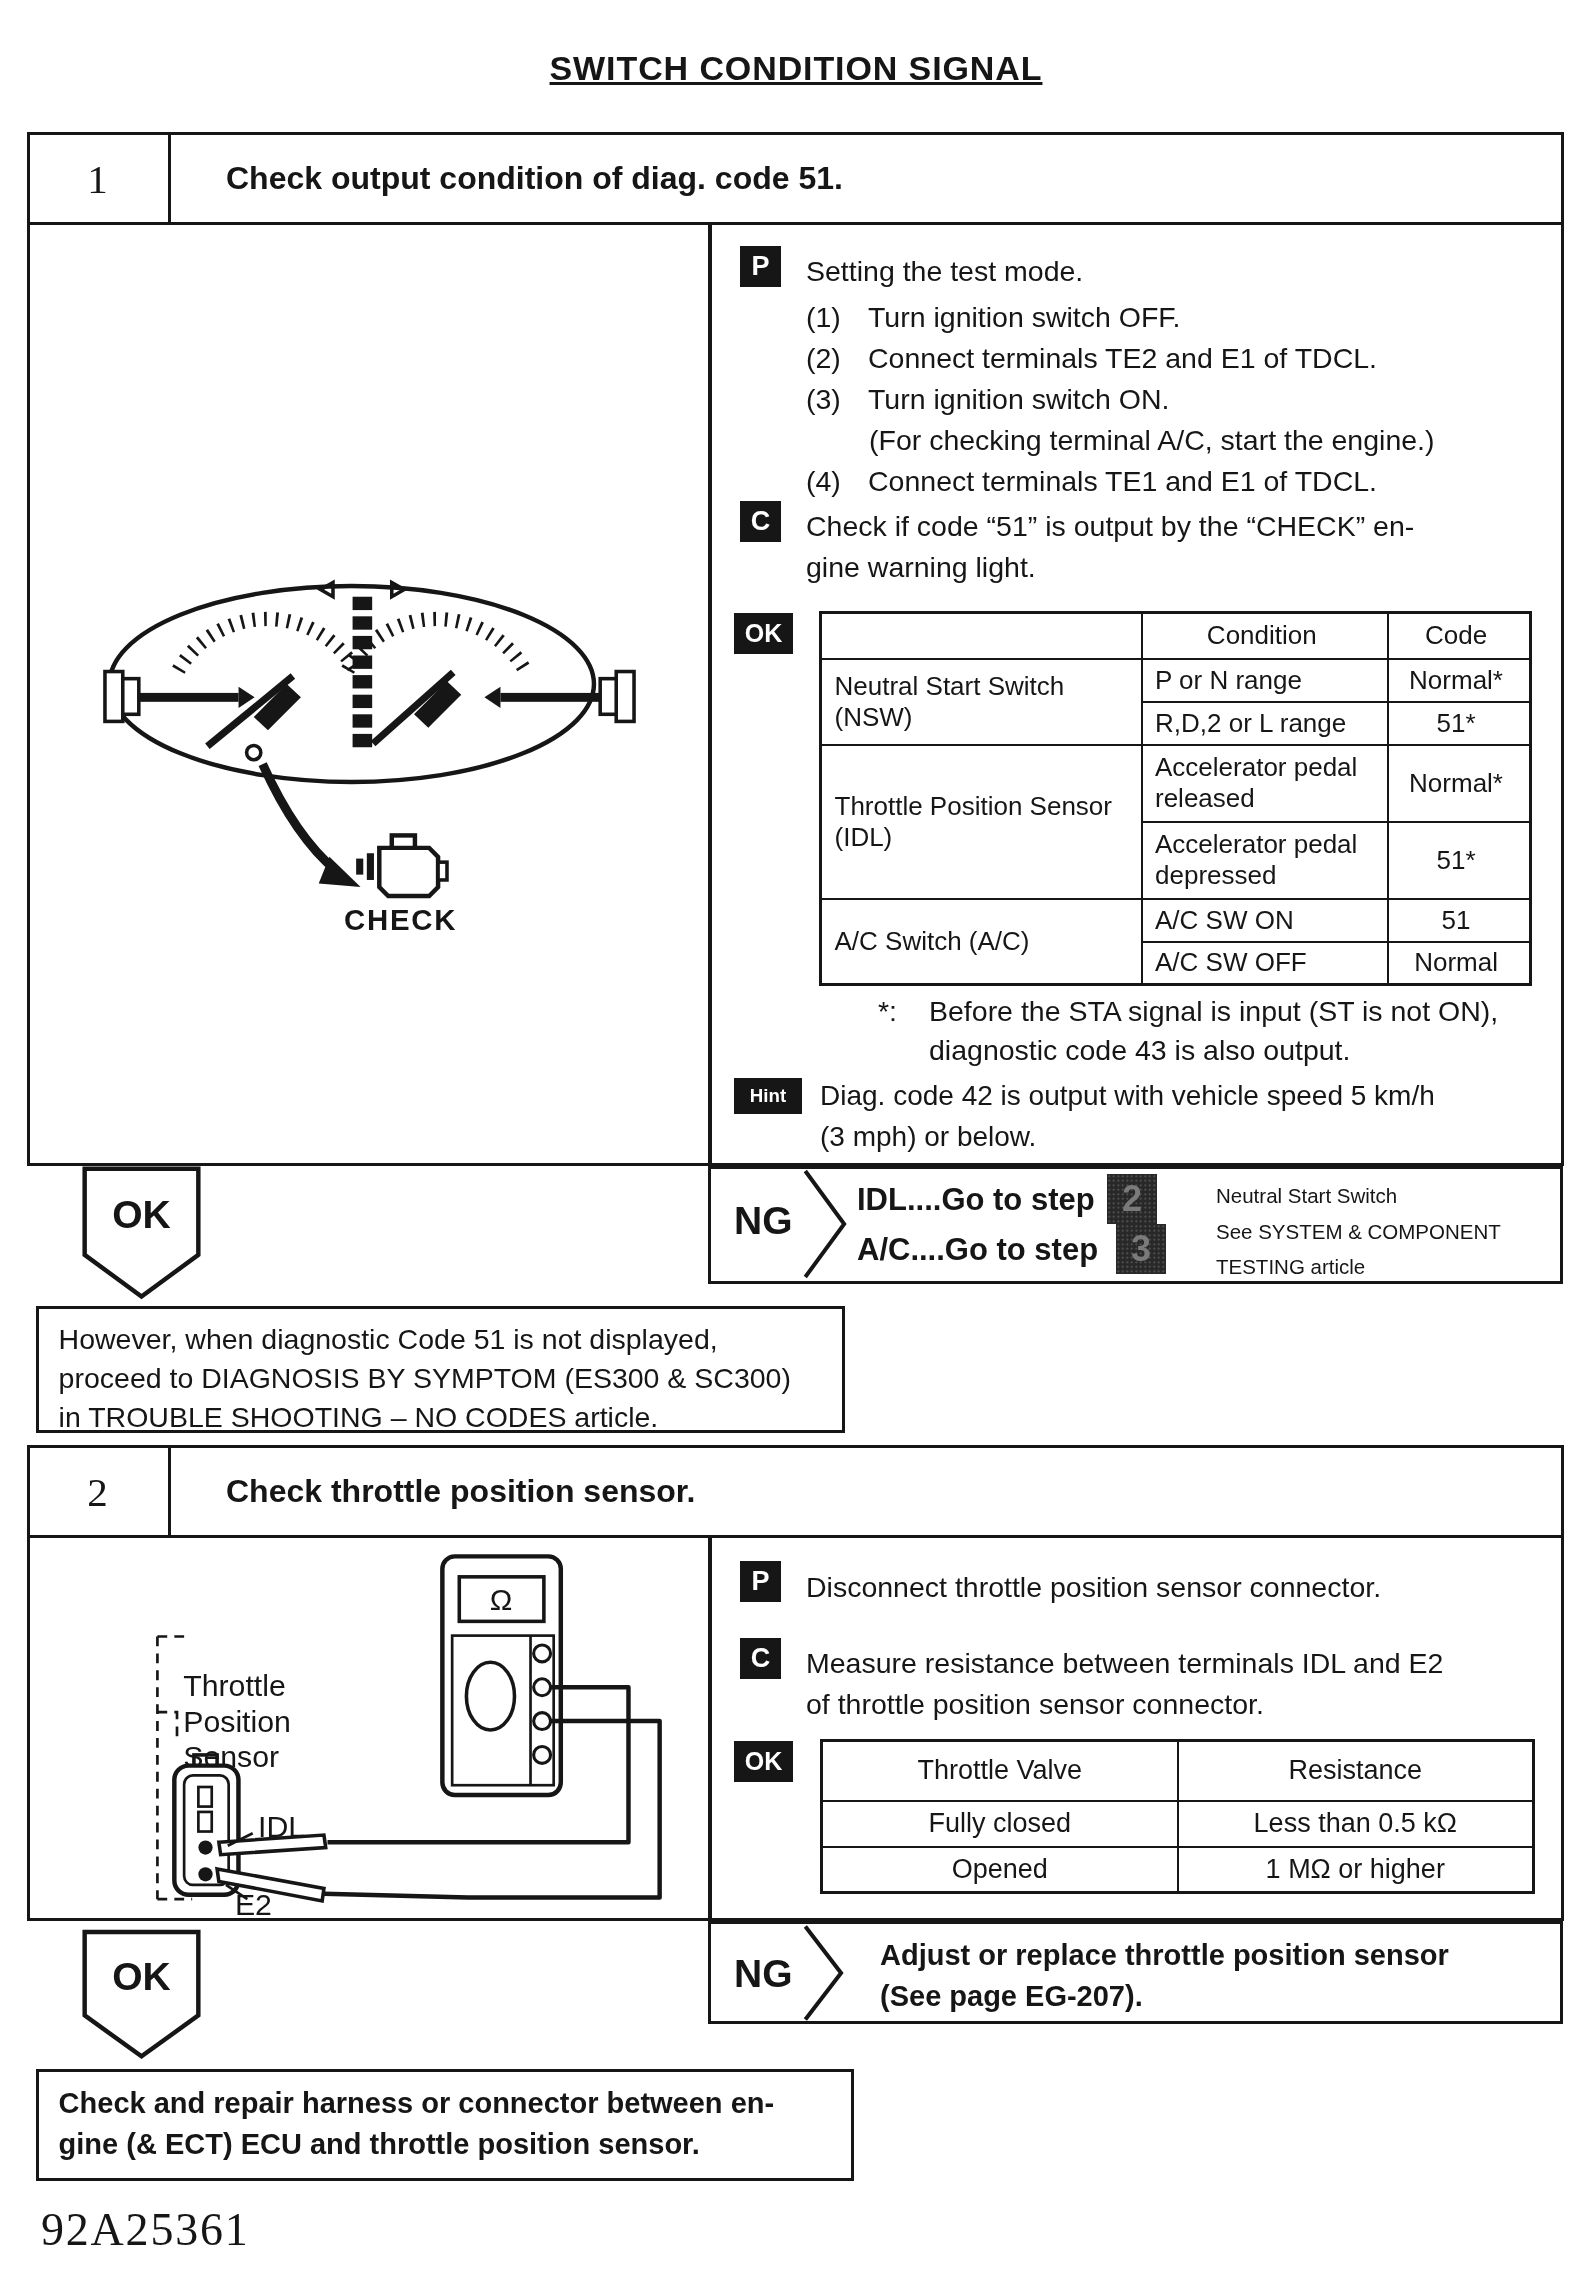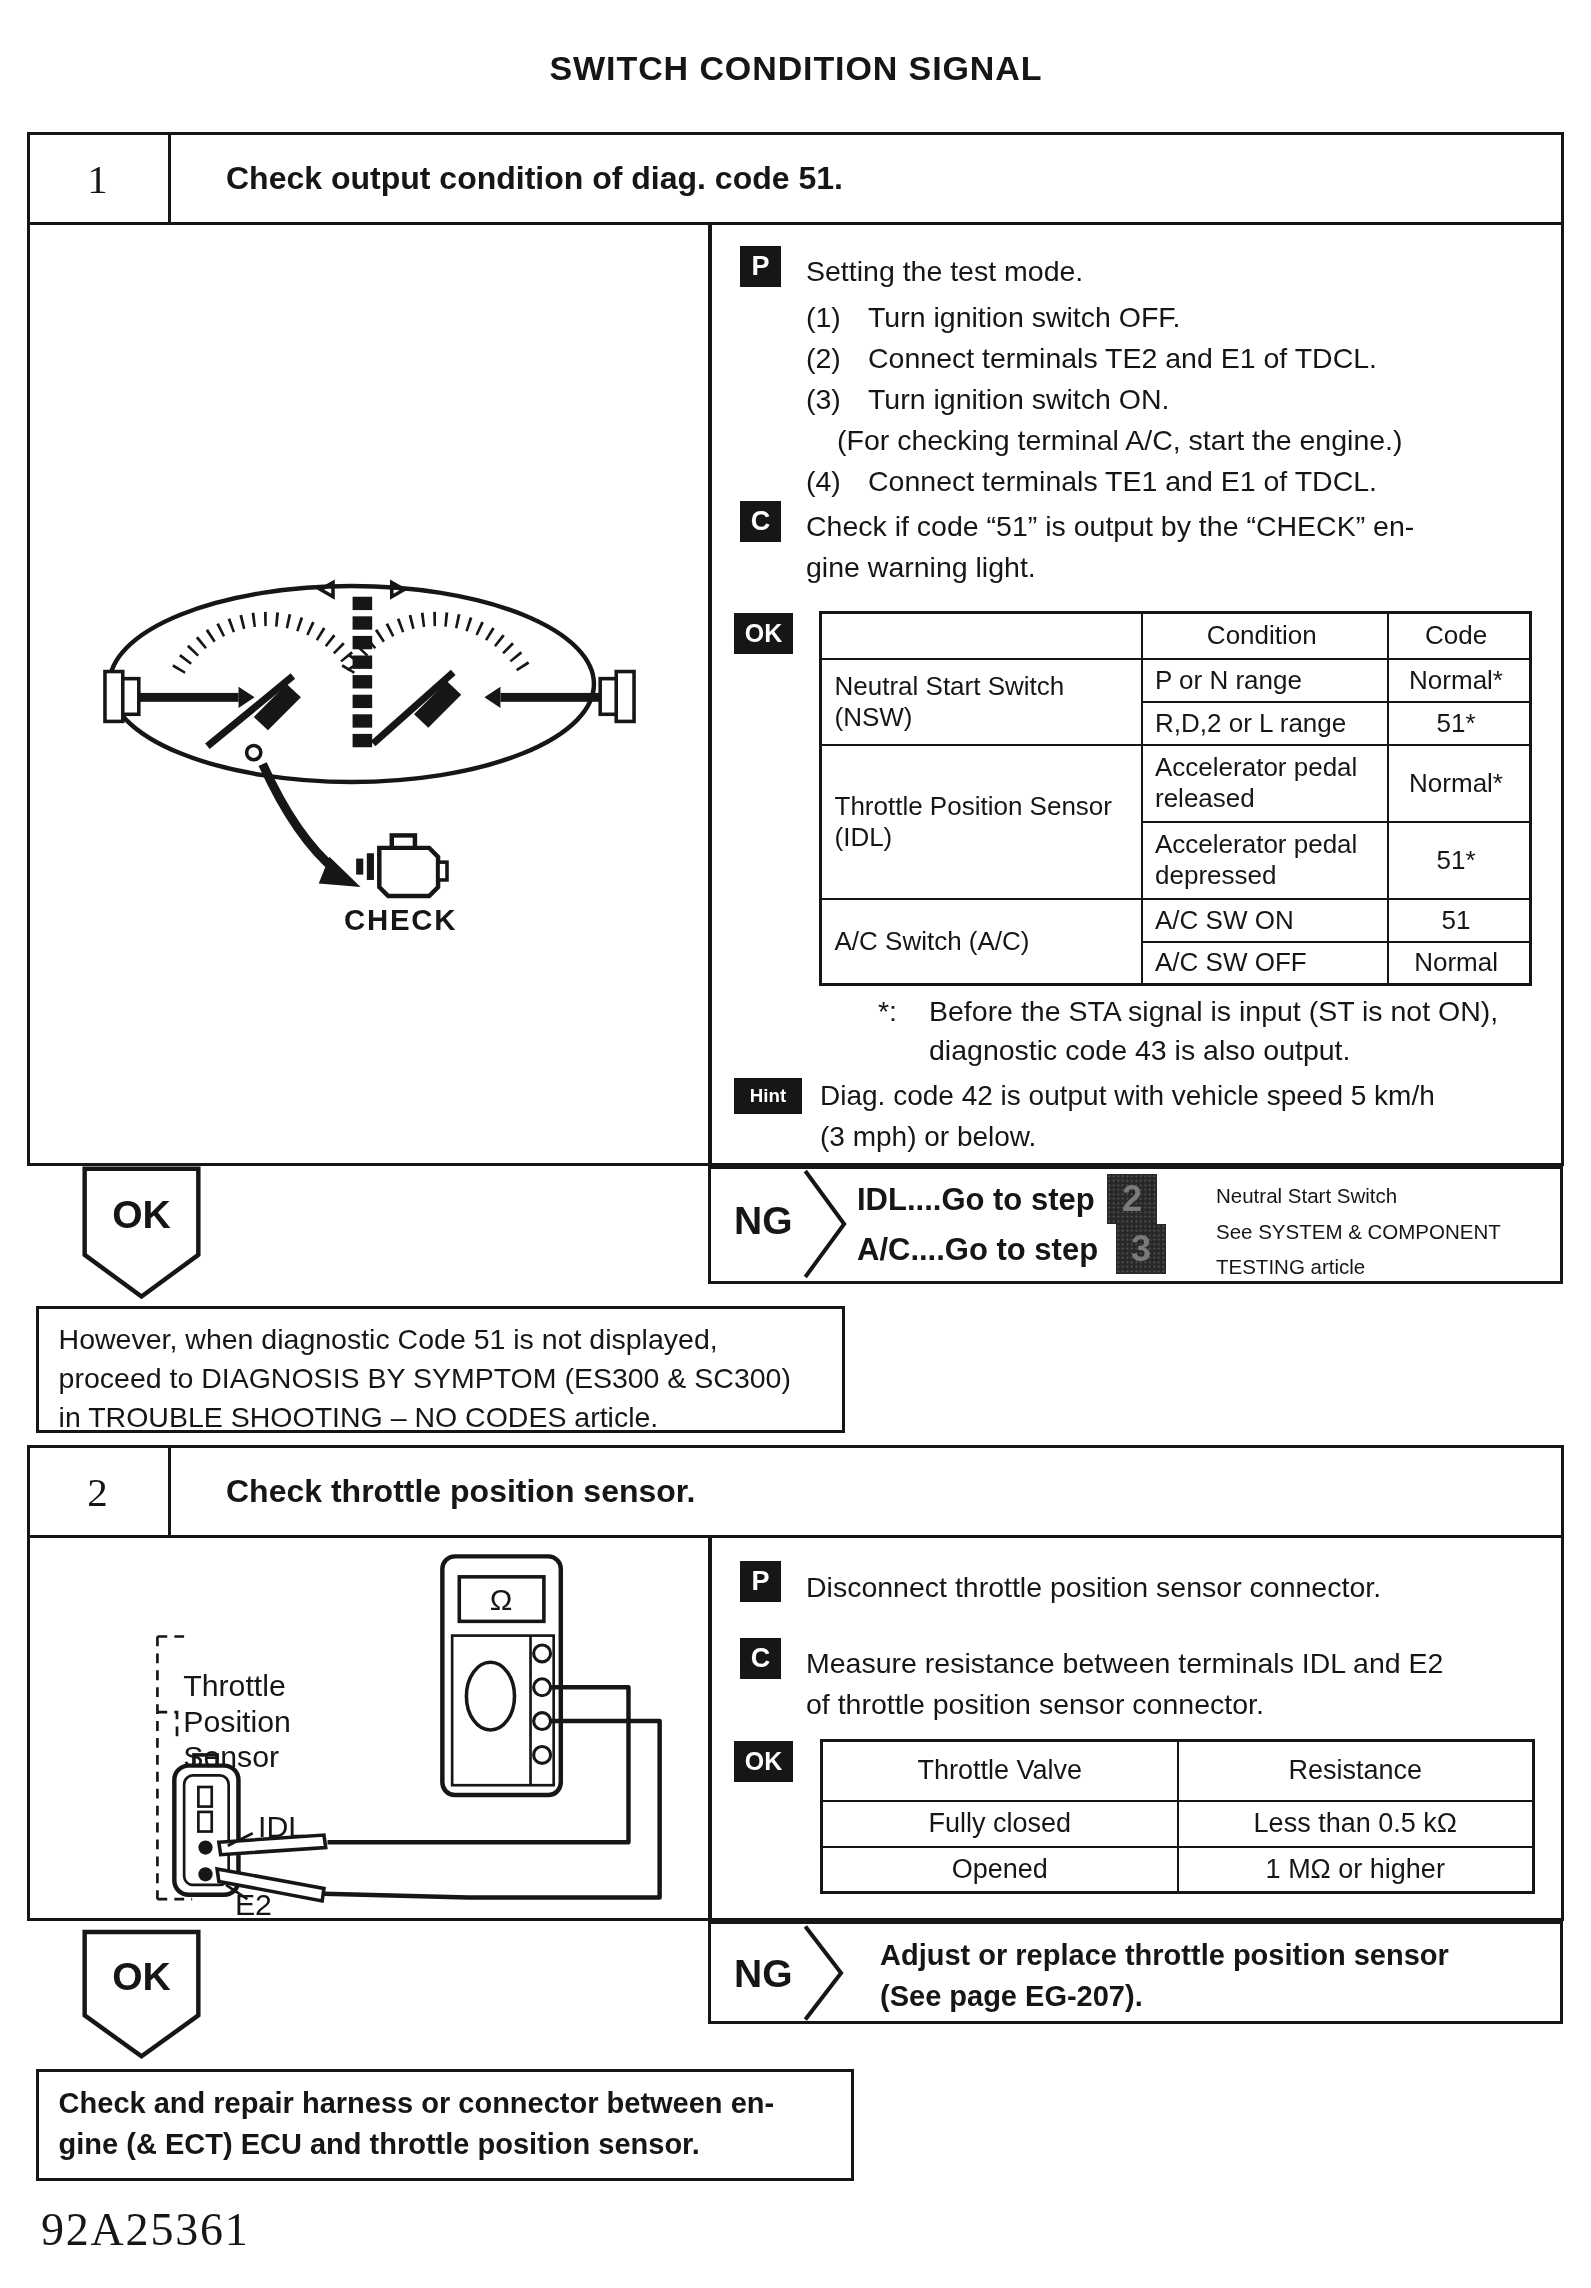--- a/index.html
+++ b/index.html
@@ -35,21 +35,21 @@
   .side-note{font-size:20.5px;line-height:36px;white-space:nowrap;}
   .note-box{border:3.6px solid #161616;box-sizing:border-box;font-size:28.5px;line-height:39px;padding:10.7px 0 0 19.6px;white-space:nowrap;}
   .fig-code{font-family:"Liberation Serif", serif;font-size:46px;letter-spacing:1.8px;}
   svg text{fill:#161616;}
 </style>
 </head>
 <body>
 
 <div class="canvas">
 
-  <div class="abs page-title" style="left:0;top:49px;">SWITCH CONDITION SIGNAL</div>
+  <div class="abs page-title" style="left:0;top:49px;text-decoration:underline;">SWITCH CONDITION SIGNAL</div>
 
   <div class="abs outline" style="left:27px;top:132px;width:1537px;height:1034px;"></div>
   <div class="abs" style="left:27px;top:132px;width:1537px;height:93px;border-bottom:3.6px solid #161616;box-sizing:border-box;"></div>
   <div class="abs step-num" style="left:27px;top:132px;width:144px;height:93px;">1</div>
   <div class="abs step-title" style="left:171px;top:132px;width:1337px;height:93px;">Check output condition of diag. code 51.</div>
   <div class="abs vline" style="left:708px;top:225px;width:3.6px;height:941px;"></div>
 
   <svg class="abs" style="left:53px;top:570px;" width="633" height="383" viewBox="0 0 710 430">
     <ellipse cx="335" cy="128" rx="272" ry="110" fill="none" stroke="#161616" stroke-width="5"></ellipse>
 
@@ -96,21 +96,21 @@
       <rect x="432" y="328" width="10" height="20" fill="#fff" stroke="#161616" stroke-width="4"></rect>
     </g>
     <text x="390" y="404" text-anchor="middle" font-size="33" font-weight="bold" letter-spacing="2">CHECK</text>
   </svg>
 
   <div class="abs blk" style="left:740px;top:246px;width:41px;height:41px;font-size:27px;">P</div>
   <div class="abs body-text" style="left:806px;top:251px;">Setting the test mode.</div>
   <div class="abs item-row" style="left:806px;top:301px;"><span class="item-num">(1)</span><span>Turn ignition switch OFF.</span></div>
   <div class="abs item-row" style="left:806px;top:342px;"><span class="item-num">(2)</span><span>Connect terminals TE2 and E1 of TDCL.</span></div>
   <div class="abs item-row" style="left:806px;top:383px;"><span class="item-num">(3)</span><span>Turn ignition switch ON.</span></div>
-  <div class="abs item-row" style="left:837px;top:424px;"><span>(For checking terminal A/C, start the engine.)</span></div>
+  <div class="abs item-row" style="left:869px;top:424px;"><span>(For checking terminal A/C, start the engine.)</span></div>
   <div class="abs item-row" style="left:806px;top:465px;"><span class="item-num">(4)</span><span>Connect terminals TE1 and E1 of TDCL.</span></div>
 
   <div class="abs blk" style="left:740px;top:501px;width:41px;height:41px;font-size:27px;">C</div>
   <div class="abs body-text" style="left:806px;top:506px;">Check if code “51” is output by the “CHECK” en-</div>
   <div class="abs body-text" style="left:806px;top:547px;">gine warning light.</div>
 
   <div class="abs blk" style="left:734px;top:613px;width:59px;height:41px;font-size:25px;">OK</div>
   <table class="abs cond-table" style="left:819px;top:611px;width:709px;">
     <colgroup>
         <col style="width:321px">

